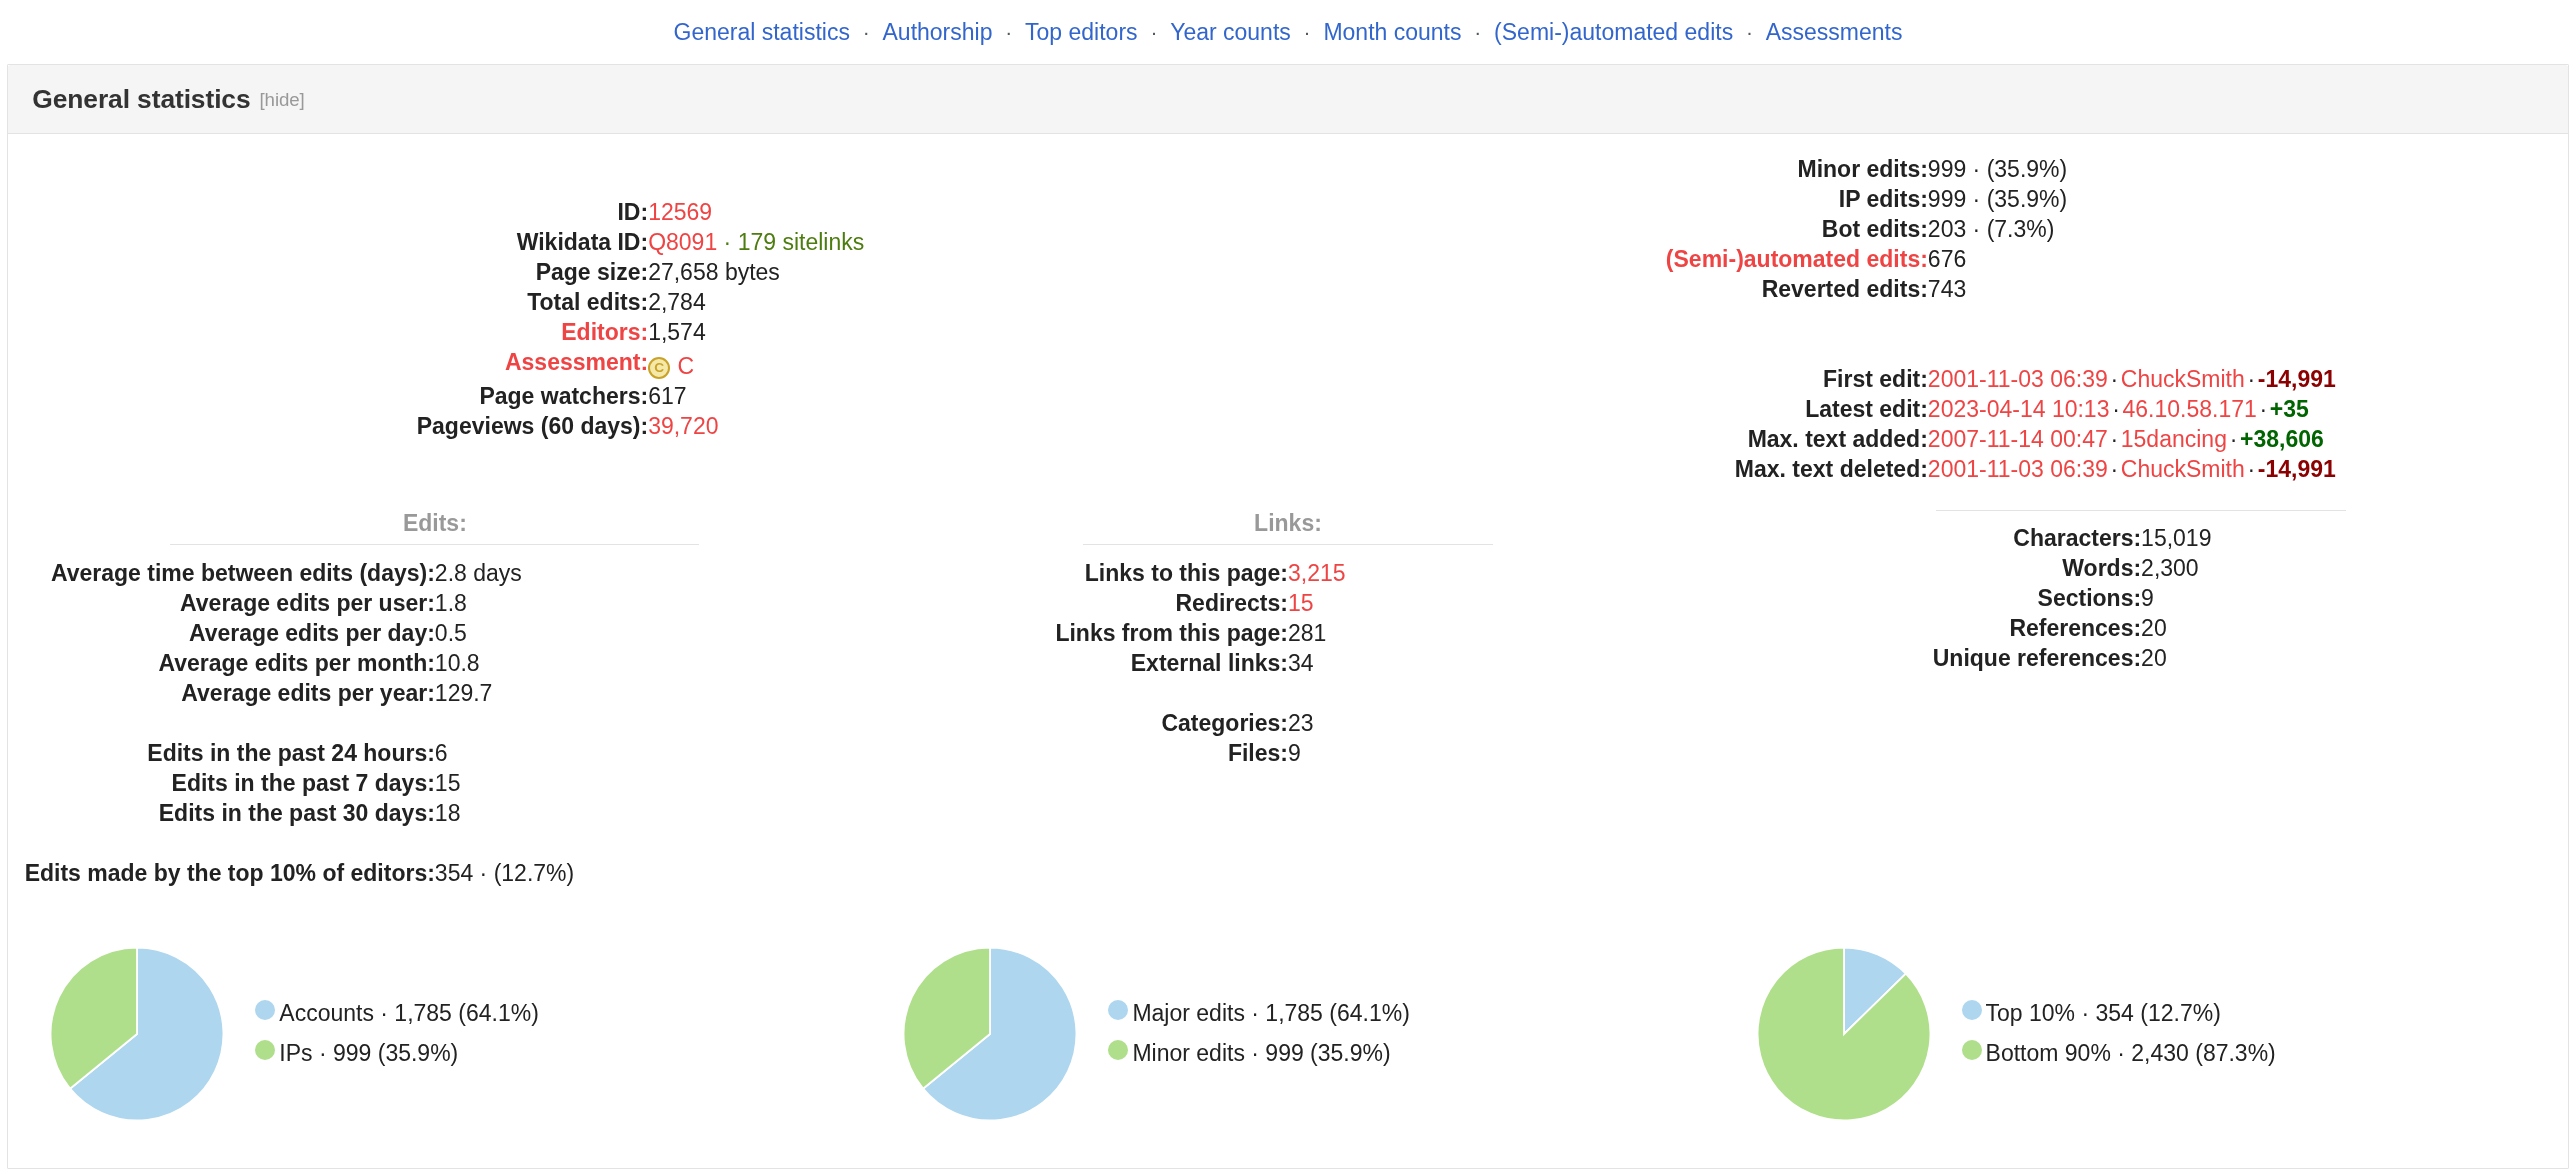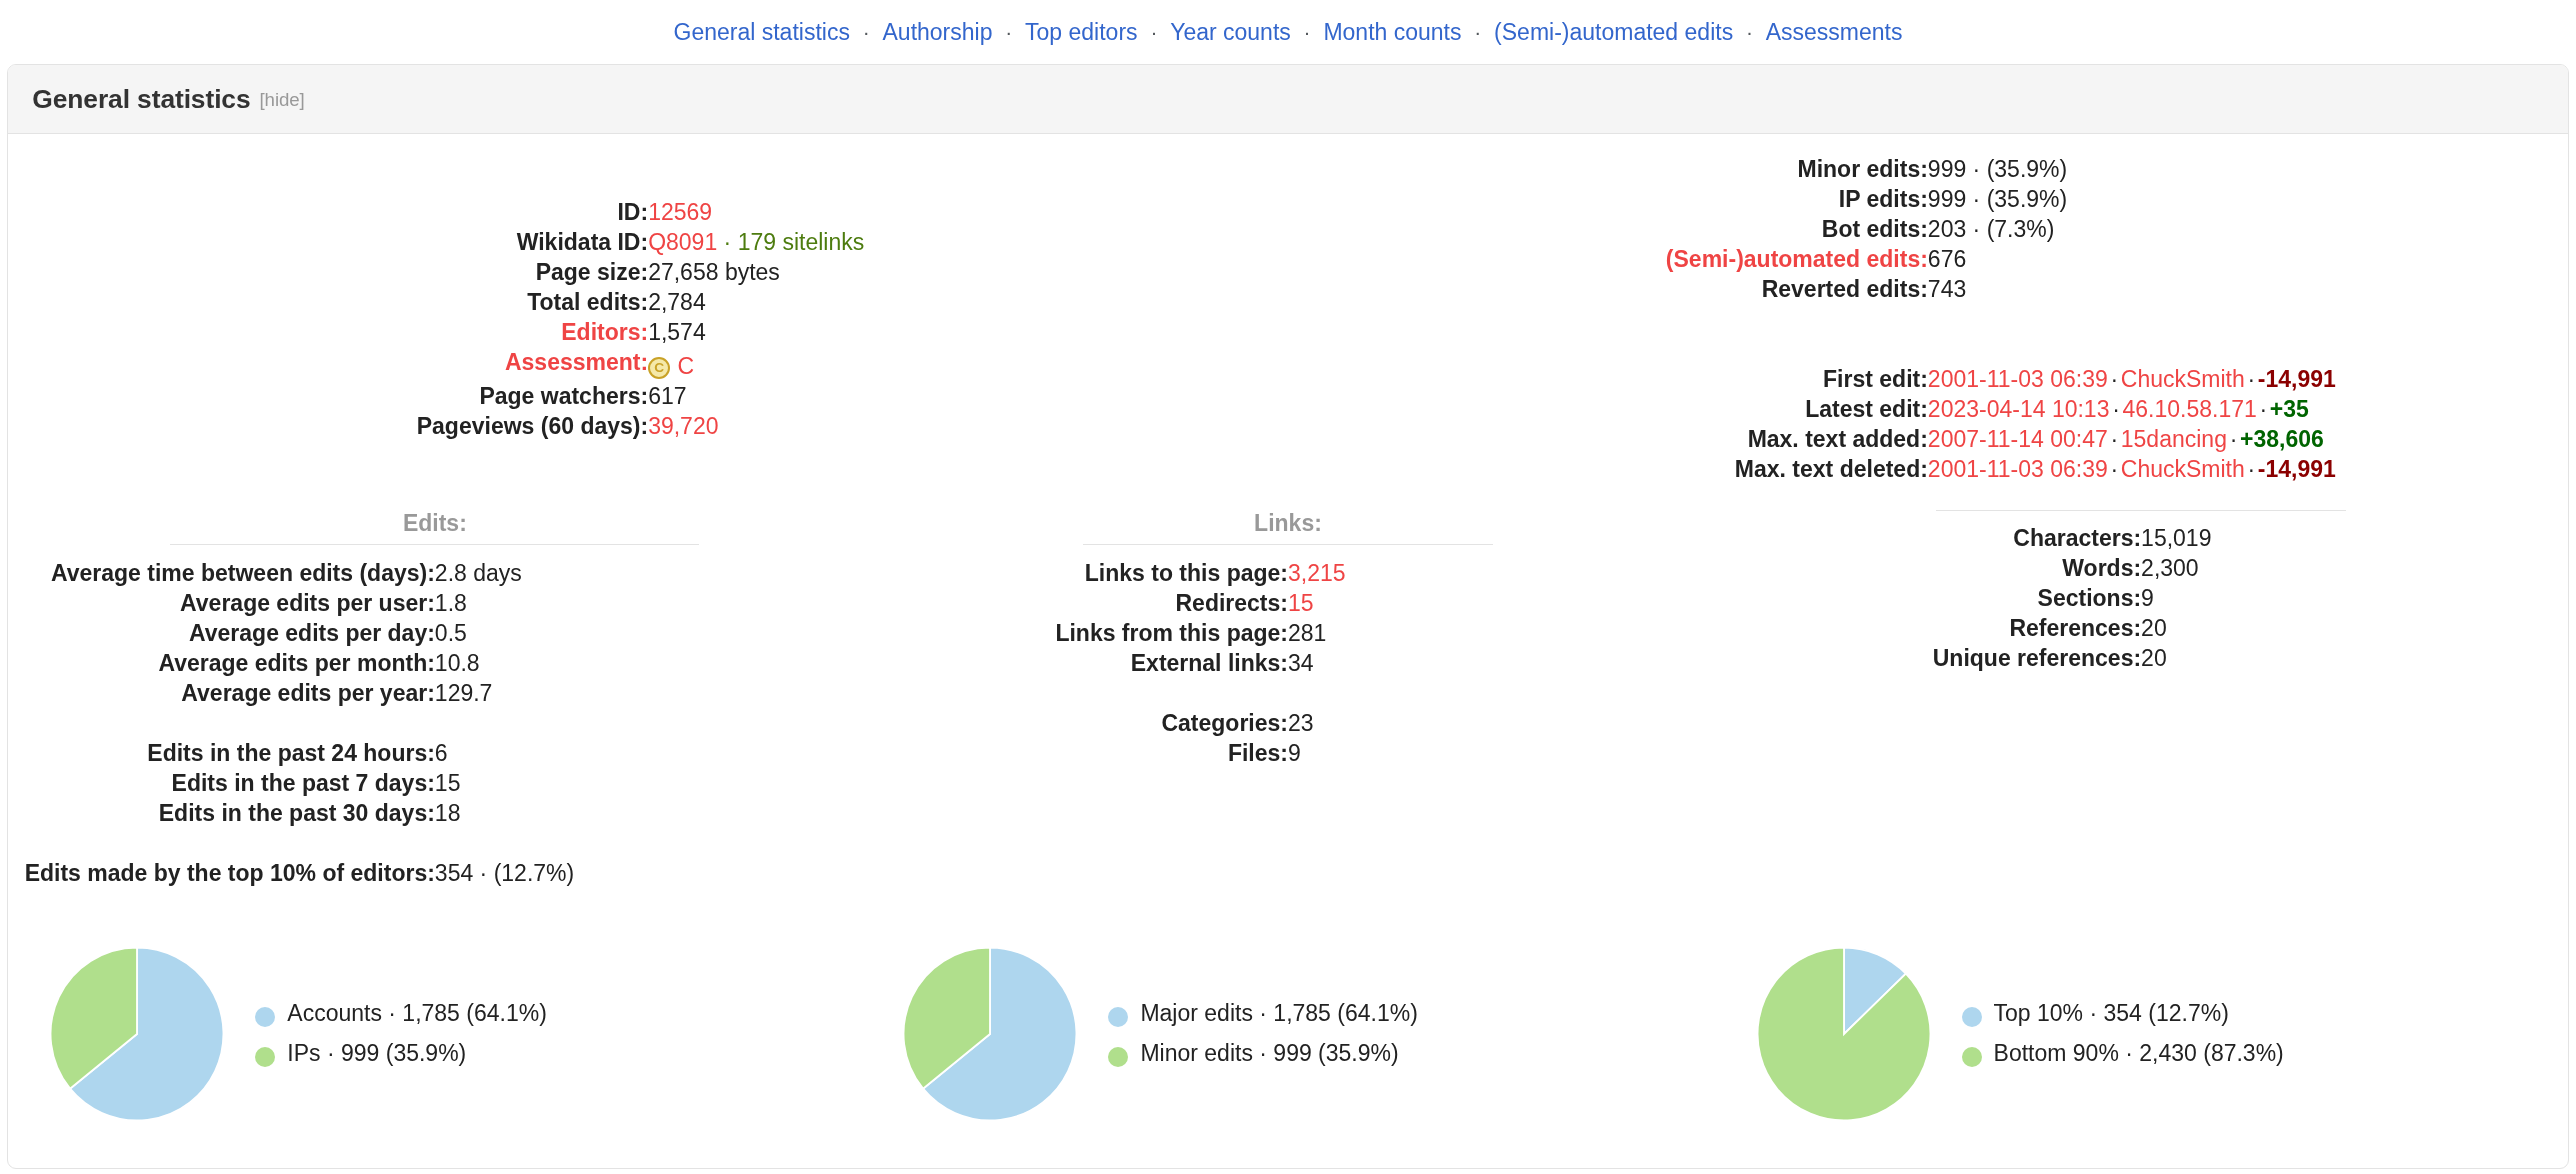--- a/index.html
+++ b/index.html
@@ -36,21 +36,21 @@
     color: #54595d;
     padding: 0 12.8px;
     font-size: 21px;
     user-select: none;
   }
 
   
   .panel {
     margin: 0 7.3px 0 7.3px;
     border: 0.9px solid #e3e3e3;
-    border-radius: 9px;
+    border-radius: 1px;
     background: #ffffff;
     height: 1105px;
     overflow: hidden;
   }
   .panel-heading {
     background: #f5f5f5;
     border-bottom: 0.9px solid #e3e3e3;
     padding: 19px 24px 19px 24px;
     height: 69px;
     display: flex;
@@ -170,21 +170,21 @@
   }
   .pie-svg { flex: 0 0 auto; }
   .legend {
     margin-left: 27px;
     display: flex;
     flex-direction: column;
     gap: 12.8px;
     font-size: 23px;
     color: #222222;
   }
-  .legend-row { display: flex; align-items: flex-end; gap: 12px; white-space: nowrap; }
+  .legend-row { display: flex; align-items: flex-start; gap: 4px; white-space: nowrap; }
   .legend-swatch {
     width: 20px; height: 20px; border-radius: 50%;
     flex: 0 0 auto;
   }
 </style>
 </head>
 <body>
 
 <nav class="subnav" id="subnav">
     <a href="#">General statistics</a>

